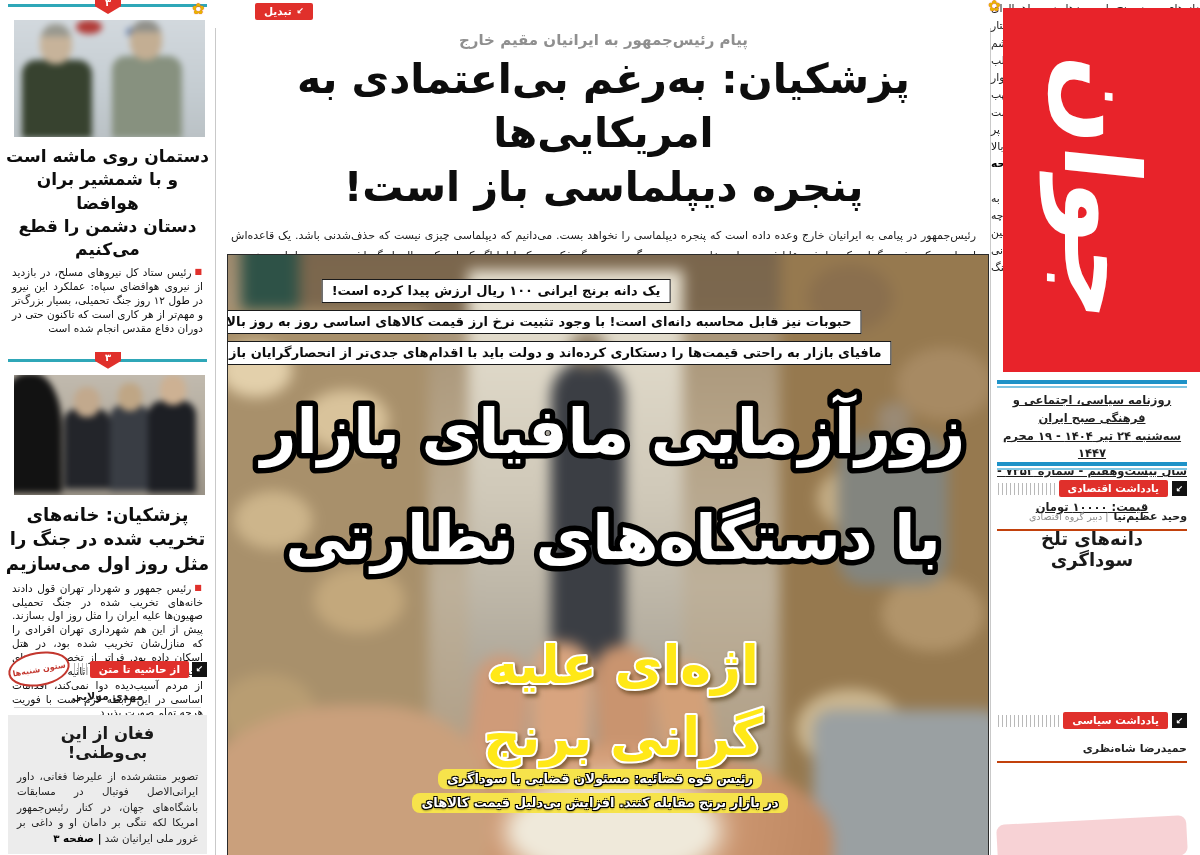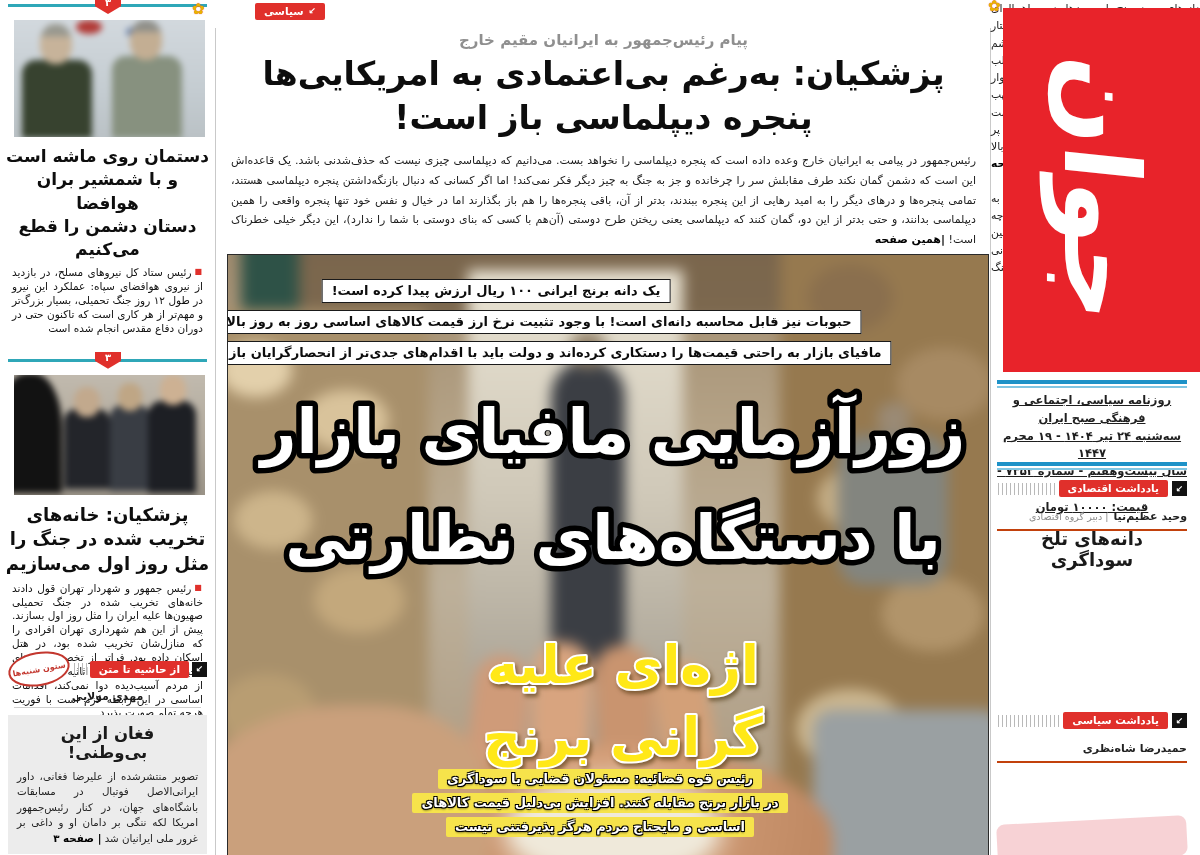--- a/index.html
+++ b/index.html
@@ -41,21 +41,21 @@
   .sat-author{text-align:center;font-size:11px;font-weight:bold;border-bottom:1px solid #cfcfcf;
               margin:4px 14px 0;padding-bottom:4px;}
   .grey-panel{background:#ececec;margin:7px 8px 0;padding:7px 9px 8px;}
   .sat-h1{font-size:16.5px;font-weight:bold;text-align:center;margin:2px 17px 7px;}
   .sat-body{font-size:10.3px;line-height:1.5;color:#222;}
   
   .col-center{position:absolute;left:217px;top:0;width:773px;}
   .topbar{position:relative;height:24px;}
   .sec-badge{position:absolute;left:38px;top:3px;}
   .kicker{text-align:center;color:#8f8f8f;font-size:15px;font-weight:bold;margin-top:7px;}
-  .h1{text-align:center;font-size:33px;font-weight:bold;color:#0d0d0d;line-height:1.32;margin-top:3px;}
+  .h1{text-align:center;font-size:41px;font-weight:bold;color:#0d0d0d;line-height:1.32;margin-top:3px;}
   .lead-body{margin:12px 14px 0;font-size:11px;line-height:1.8;color:#1c1c1c;}
   .lead-rule{border:none;border-top:1px solid #b5b5b5;margin:14px 12px 0;}
   
   .photo-main{position:absolute;left:228px;top:255px;width:760px;height:600px;overflow:hidden;
               background:#b3a083;outline:1px solid #2a2a2a;}
   .scene{position:absolute;inset:-15px;filter:blur(7px);
          background:linear-gradient(180deg,#9f8a6d 0%,#b4a286 30%,#bdb09a 55%,#a79379 100%);}
   .scene div{position:absolute;}
   .s-canopy{top:0;left:70px;right:50px;height:80px;background:#6d5a41;opacity:.75;}
   .s-door{left:28px;top:0;width:58px;height:460px;background:#2e5247;}
@@ -83,21 +83,21 @@
   .s-palm{left:180px;top:505px;width:440px;height:190px;border-radius:50% 50% 20% 20%;
           background:radial-gradient(circle at 50% 35%,#dba57f 0%,#c08a64 80%);}
   .s-hand2{left:-35px;top:465px;width:310px;height:230px;background:#caa07c;border-radius:60% 40% 30% 50%;}
   .s-stones{right:0;top:470px;width:190px;height:170px;background:#9aa0a2;border-radius:20px;}
   .s-rice{left:300px;top:548px;width:200px;height:85px;background:#efe9da;border-radius:50%;box-shadow:0 0 22px 10px #efe9da;}
   .note-box{position:absolute;transform:translateX(-50%);white-space:nowrap;background:#fff;
             border:1px solid #1a1a1a;padding:3px 9px 4px;font-size:13px;font-weight:bold;color:#0d0d0d;z-index:5;}
   .svg-title{position:absolute;left:0;top:116px;z-index:4;}
   .svg-sub{position:absolute;left:0;top:372px;z-index:4;filter:drop-shadow(2px 3px 2px rgba(60,40,0,.55));}
   .jud{position:absolute;top:514px;left:0;width:100%;display:flex;flex-direction:column;align-items:center;gap:4px;z-index:5;transform:translateX(-8px);}
-  .jud span{background:#f6e34b;color:#fff;font-weight:bold;font-size:13px;padding:2px 9px 3px;border-radius:2px;white-space:nowrap;
+  .jud span{background:#f6e34b;color:#fff;font-weight:bold;font-size:13px;padding:2px 9px 3px;border-radius:8px;white-space:nowrap;
             text-shadow:-1px -1px 0 #000,1px -1px 0 #000,-1px 1px 0 #000,1px 1px 0 #000,0 2px 2px rgba(0,0,0,.45);}
   
   .col-right{position:absolute;left:991px;top:0;width:209px;height:855px;}
   .col-right>div{position:absolute;left:6px;width:190px;}
   .logo-block{top:8px;height:364px;left:12px !important;width:197px !important;background:#e8232a;
               display:flex;align-items:center;justify-content:center;overflow:hidden;}
   .logo-word{color:#fff;font-weight:bold;font-size:104px;transform:rotate(90deg) skewX(-6deg);line-height:1;}
   .blue-rule{height:8px;background:linear-gradient(180deg,#1d92c8 0 55%,#ffffff 55% 70%,#7fc6e3 70% 100%);}
   .r1{top:380px;} .r2{top:462px;}
   .paper-info{top:392px;text-align:center;font-size:11.5px;font-weight:bold;line-height:1.55;color:#1f1f1f;text-decoration:underline;}
@@ -214,21 +214,21 @@
         <div class="sat-h1" style="margin-bottom:3px;">فغانی انتخاب شد</div>
 
       </div>
     </div>
   </div>
 
   <div class="col-center">
     <div class="topbar">
       <span class="red-badge sec-badge">
         <span class="w-arrow">↙</span>
-        <span>سیاسی</span>
+        <span>تبدیل</span>
       </span>
     </div>
 
     <div class="kicker">پیام رئیس‌جمهور به ایرانیان مقیم خارج</div>
     <div class="h1">
       <span>پزشکیان: به‌رغم بی‌اعتمادی به امریکایی‌ها</span><br>
       <span>پنجره دیپلماسی باز است!</span>
     </div>
     <p class="lead-body just">
       <span>رئیس‌جمهور در پیامی به ایرانیان خارج وعده داده است که پنجره دیپلماسی را نخواهد بست. می‌دانیم که دیپلماسی چیزی نیست که حذف‌شدنی باشد. یک قاعده‌اش این است که دشمن گمان نکند طرف مقابلش سر را چرخانده و جز به جنگ به چیز دیگر فکر نمی‌کند! اما اگر کسانی که دنبال بازنگه‌داشتن پنجره دیپلماسی هستند، تمامی پنجره‌ها و درهای دیگر را به امید رهایی از این پنجره ببندند، بدتر از آن، باقی پنجره‌ها را هم باز بگذارند اما در خیال و نفس خود تنها پنجره واقعی را همین دیپلماسی بدانند، و حتی بدتر از این دو، گمان کنند که دیپلماسی یعنی ریختن طرح دوستی (آن‌هم با کسی که بنای دوستی با شما را ندارد)، این دیگر خیلی خطرناک است!</span>
@@ -268,21 +268,20 @@
     </svg>
 
     <svg class="svg-sub" width="760" height="160">
       <text x="395" y="56" text-anchor="middle" font-size="52" font-weight="bold" fill="#ffe817" stroke="#ffffff" stroke-width="4" paint-order="stroke" stroke-linejoin="round" style="font-family:'DejaVu Sans',sans-serif">اژه‌ای علیه</text>
       <text x="395" y="128" text-anchor="middle" font-size="52" font-weight="bold" fill="#ffe817" stroke="#ffffff" stroke-width="4" paint-order="stroke" stroke-linejoin="round" style="font-family:'DejaVu Sans',sans-serif">گرانی برنج</text>
     </svg>
 
     <div class="jud">
       <span>رئیس قوه قضائیه: مسئولان قضایی با سوداگری</span>
       <span>در بازار برنج مقابله کنند. افزایش بی‌دلیل قیمت کالاهای</span>
-      <span>اساسی و مایحتاج مردم هرگز پذیرفتنی نیست</span>
     </div>
   </div>
 
   <div class="col-right">
 
     <div class="logo-block">
       <span class="logo-word">جوان</span>
     </div>
 
     <div class="blue-rule r1"></div>

